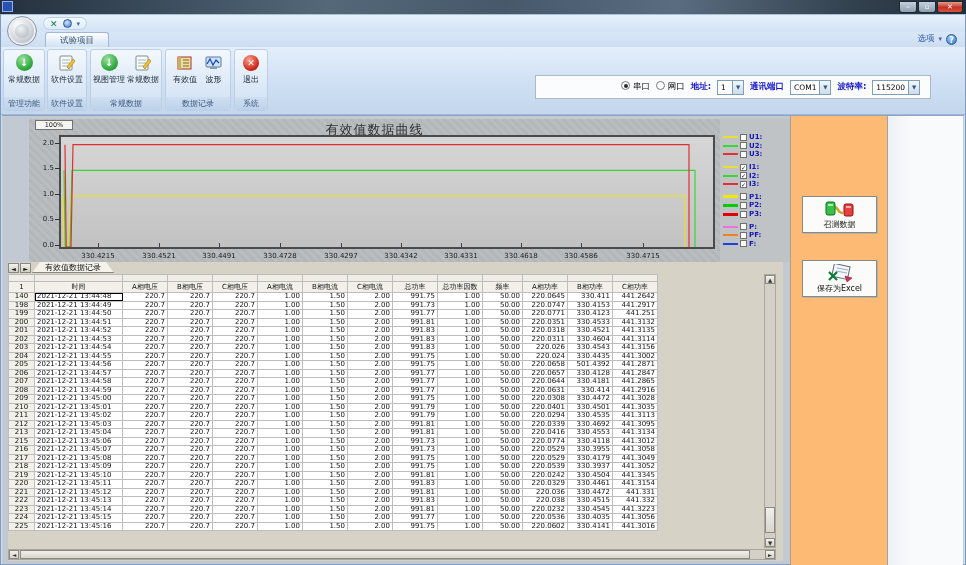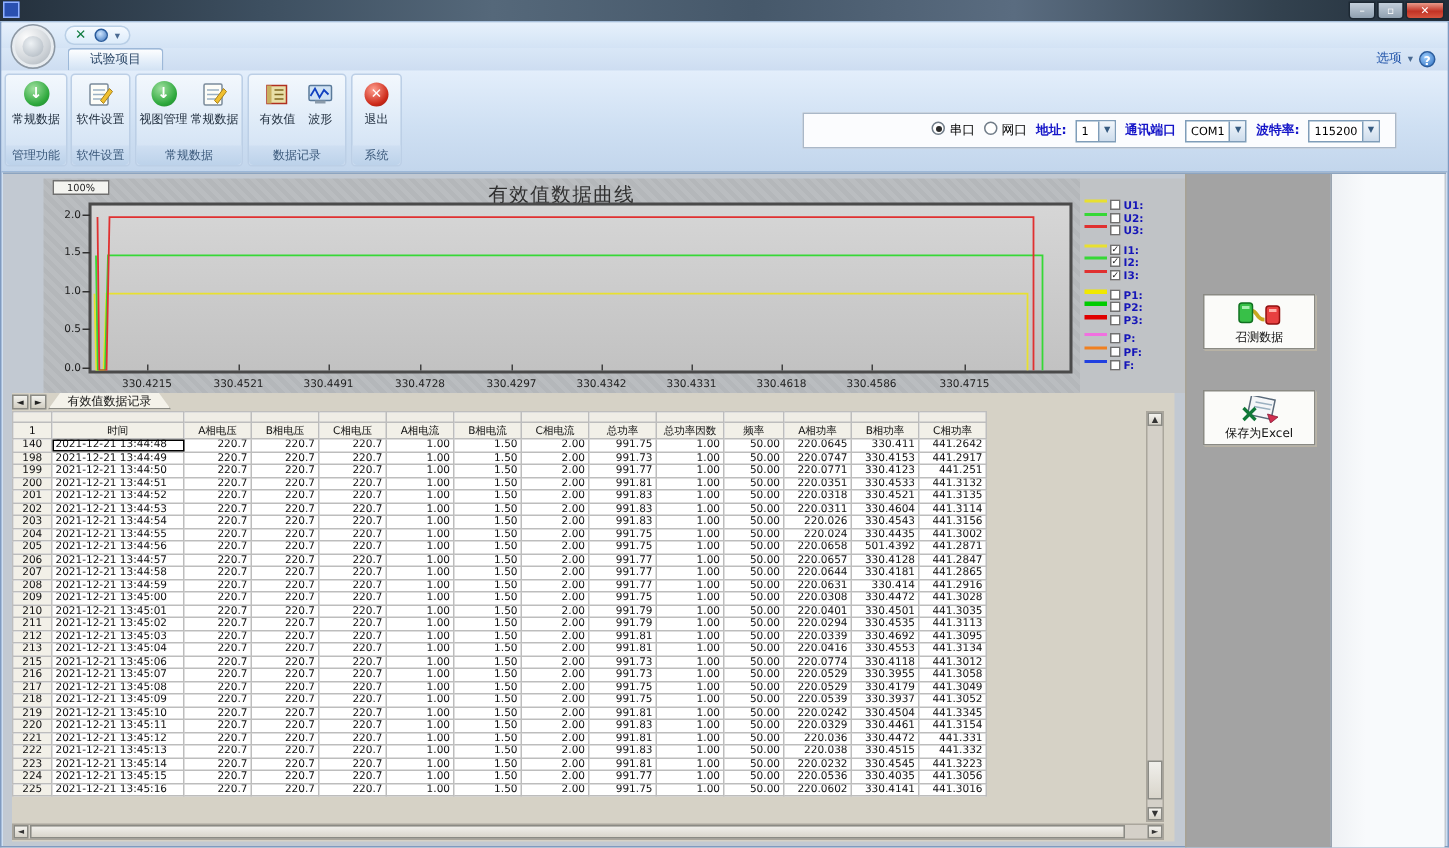--- a/index.html
+++ b/index.html
@@ -82,28 +82,28 @@
   .chart-title { left:0; top:2px; width:100%; text-align:center; font-size:13px; color:#303030; letter-spacing:1px; }
   .plot-wrap { left:30px; top:16px; width:656px; height:114px; border:2px solid #4a4a4a;
     background:linear-gradient(#d6d6d6,#c2c2c2); }
   .ytick { position:absolute; width:20px; text-align:right; font-size:7px; color:#202020; }
   .ytick-mark { position:absolute; width:5px; height:1px; background:#303030; }
   .xtick-mark { position:absolute; width:1px; height:4px; background:#404040; }
   .xlabel { position:absolute; width:46px; margin-left:-23px; text-align:center; font-size:7px; color:#202020; top:133px; }
 
   
   .legend-panel { left:718px; top:3px; width:70px; height:143px; background:#c0c3c6; padding-top:14px; }
-  .legend-item { display:flex; height:8.6px; padding-left:3px; gap:2px; }
+  .legend-item { display:flex; align-items:center; height:8.6px; padding-left:3px; gap:2px; }
   .legend-item.gap { margin-top:4px; }
   .lg-line { width:15px; }
   .lg-box { width:7px; height:7px; background:#fff; border:1px solid #707070; font-size:6px; line-height:6px; text-align:center; color:#111; }
   .lg-lbl { color:#1515b8; font-size:7px; font-weight:bold; }
 
   
-  .beige-panel { left:788px; top:0px; width:97px; height:449px; background:#a3a3a3; border-left:1px solid #a8a294;text-align:right; }
+  .beige-panel { left:788px; top:0px; width:97px; height:449px; background:#fdba74; border-left:1px solid #a8a294;text-align:right; }
   .white-panel { left:885px; top:0px; width:76px; height:449px; background:linear-gradient(90deg,#eef1f4,#f8fafc 30%);
     border-left:1px solid #9aa4b0; }
   .side-btn { position:absolute; left:11px; width:75px; height:37px; background:#fbfbf9; border:1px solid #8a8a84;
     box-shadow:1px 1px 0 #b8b2a4; display:flex; flex-direction:column; align-items:center; justify-content:center; gap:1px; }
   .side-btn .s-lbl { font-size:8px; color:#111; }
 
   
   .table-zone { left:6px; top:146px; width:775px; height:299px; background:#d6d2c6; }
   .sheetbar { position:absolute; left:0; top:0; height:11px; display:flex; align-items:center; gap:1px; }
   .sheet-arrow { width:11px; height:10px; background:linear-gradient(#f2f2ee,#d2cec2); border:1px solid #8a8a84;

